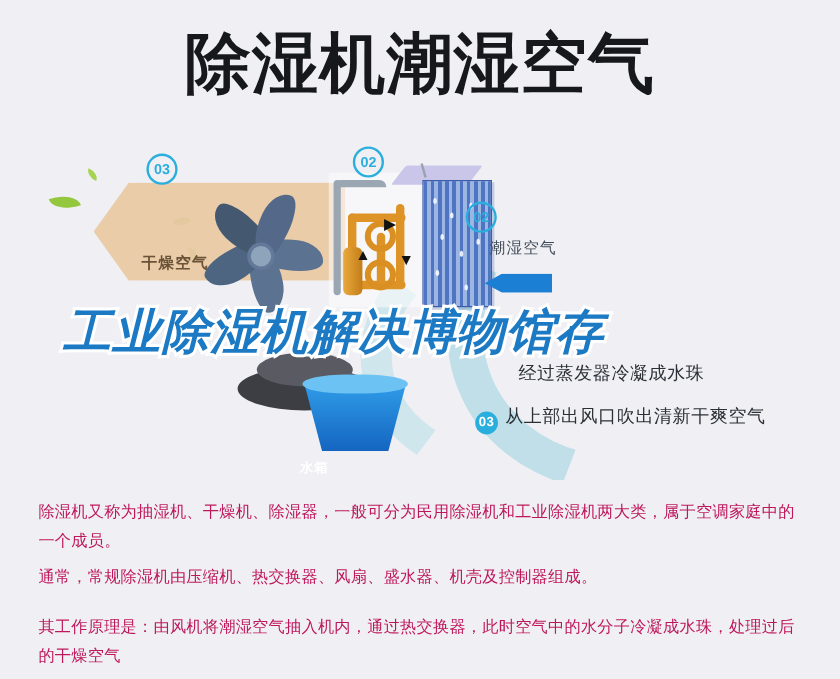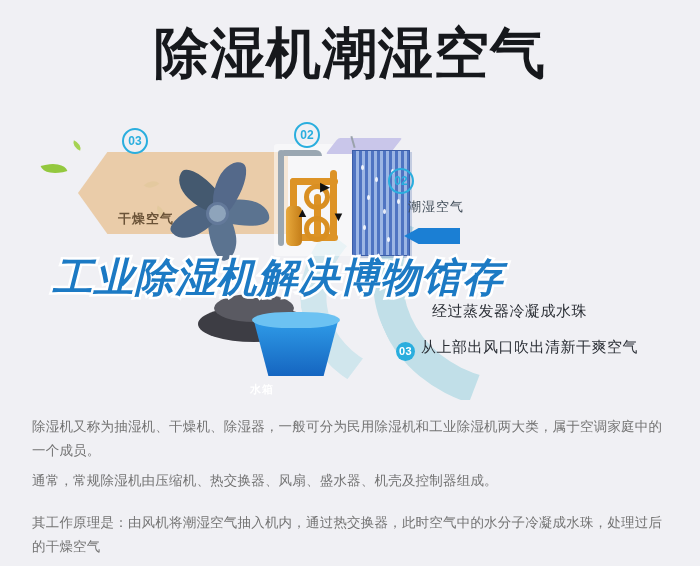--- a/index.html
+++ b/index.html
@@ -235,21 +235,21 @@
   }
 
   
   .copy{
     position:absolute;left:32px;top:415px;width:640px;
   }
   .copy p{
     margin:0 0 6px 0;
     font-size:13.5px;
     line-height:24px;
-    color:#737373;
+    color:#be185d;
     letter-spacing:.2px;
   }
   .copy p.gap{margin-top:18px;}
 </style>
 </head>
 <body>
 
 <div class="page">
 
   <div class="title-bar">

